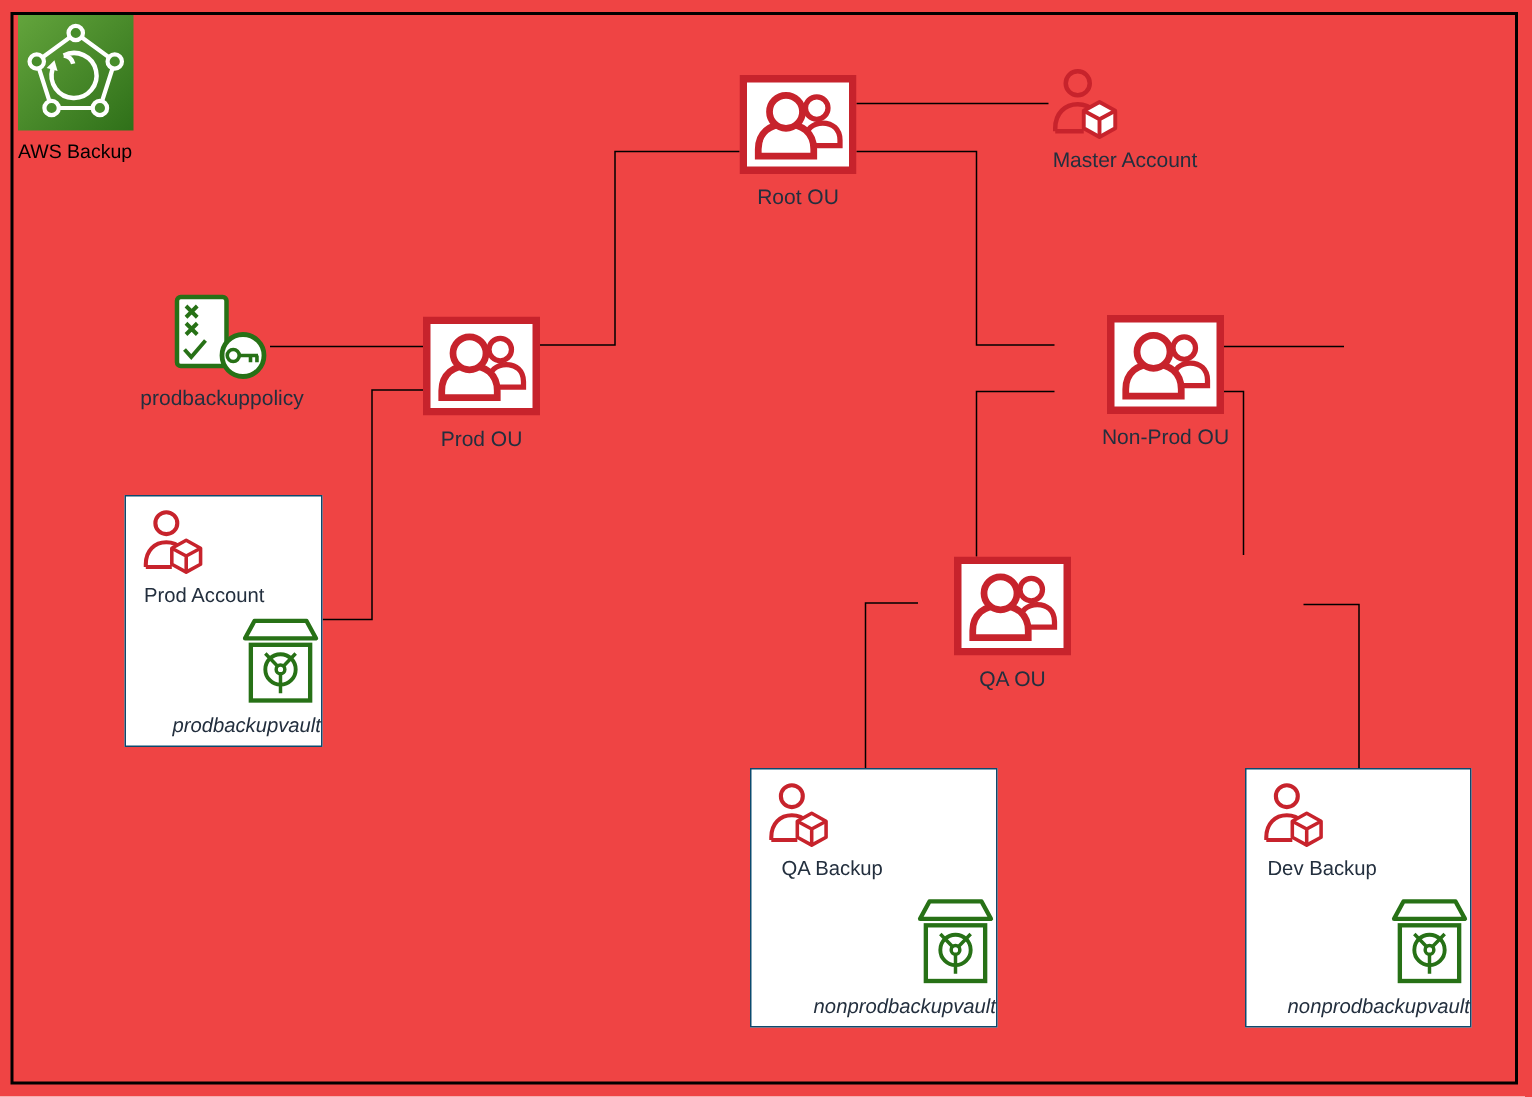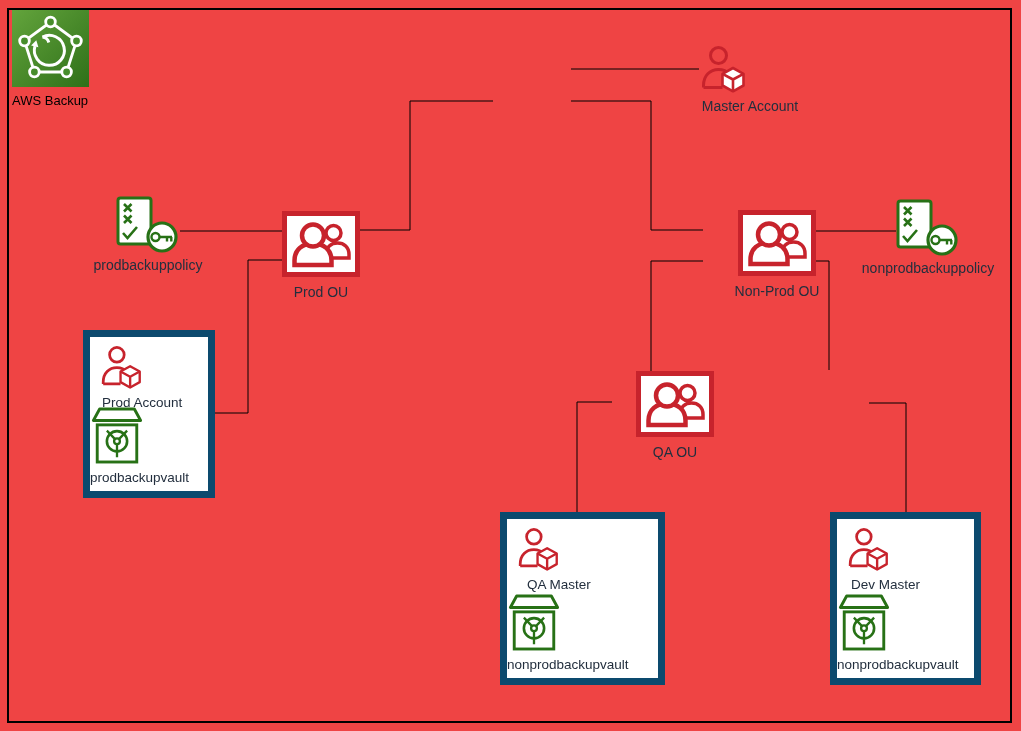--- a/index.html
+++ b/index.html
@@ -24,24 +24,24 @@
     margin-top:7px;font-size:14px;white-space:nowrap;color:var(--label-text);}
   .nlabel.tight{margin-top:3px;}
   .ou-icon{display:block;color:var(--red);}
   .acct-icon-free{display:block;color:var(--red);}
   .policy-icon{display:block;color:var(--green);}
   .svc-box{width:77px;height:77px;
     background:linear-gradient(135deg,var(--svc-grad-start),var(--svc-grad-end));}
   .svc-box svg{display:block;width:77px;height:77px;}
   .svc-label{position:absolute;top:100%;left:0;margin-top:6px;font-size:13px;
     white-space:nowrap;color:#000;}
-  .acct-box{position:absolute;z-index:2;border:7px solid #0c4a6e;background:#fff;}
+  .acct-box{position:absolute;z-index:2;border:1px solid #0c4a6e;background:#fff;}
   .acct-icon{position:absolute;left:10px;top:8px;width:42px;height:46px;color:var(--red);}
   .acct-label{position:absolute;left:12px;top:58px;font-size:13.5px;white-space:nowrap;}
-  .vault{position:absolute;left:0;right:0;bottom:6px;text-align:left;}
+  .vault{position:absolute;left:0;right:0;bottom:6px;text-align:right;font-style:italic;}
   .vault-icon{width:54px;height:60px;color:var(--green);display:inline-block;}
   .vault-label{font-size:13.5px;margin-top:1px;white-space:nowrap;}
 </style>
 </head>
 <body>
 
 <svg width="0" height="0" style="position:absolute" aria-hidden="true">
   <defs>
 
     <symbol id="sym-ou" viewBox="0 0 78 66">
@@ -117,20 +117,26 @@
 
   <div class="node" style="left:12px;top:10px">
     <div class="svc-box">
       <svg viewBox="0 0 77 77">
           <use href="#sym-backup-glyph"></use>
         </svg>
     </div>
     <div class="svc-label">AWS Backup</div>
   </div>
 
+  <div class="node" style="left:493px;top:50px">
+    <svg class="ou-icon" width="78" height="66" viewBox="0 0 78 66">
+        <use href="#sym-ou"></use>
+      </svg>
+    <div class="nlabel">Root OU</div>
+  </div>
 
   <div class="node" style="left:700px;top:45px">
     <svg class="acct-icon-free" width="46" height="50" viewBox="0 0 46 50">
         <use href="#sym-account"></use>
       </svg>
     <div class="nlabel tight" style="transform:translateX(calc(-50% + 27px))">Master Account</div>
   </div>
 
   <div class="node" style="left:282px;top:211px">
     <svg class="ou-icon" width="78" height="66" viewBox="0 0 78 66">
@@ -146,26 +152,20 @@
     <div class="nlabel tight">prodbackuppolicy</div>
   </div>
 
   <div class="node" style="left:738px;top:210px">
     <svg class="ou-icon" width="78" height="66" viewBox="0 0 78 66">
         <use href="#sym-ou"></use>
       </svg>
     <div class="nlabel">Non-Prod OU</div>
   </div>
 
-  <div class="node" style="left:896px;top:199px">
-    <svg class="policy-icon" width="64" height="58" viewBox="0 0 64 58">
-        <use href="#sym-policy"></use>
-      </svg>
-    <div class="nlabel tight">nonprodbackuppolicy</div>
-  </div>
 
   <div class="node" style="left:636px;top:371px">
     <svg class="ou-icon" width="78" height="66" viewBox="0 0 78 66">
         <use href="#sym-ou"></use>
       </svg>
     <div class="nlabel">QA OU</div>
   </div>
 
 
   <div class="acct-box" style="left:83px;top:330px;width:132px;height:168px">
@@ -178,34 +178,34 @@
           <use href="#sym-vault"></use>
         </svg>
       <div class="vault-label">prodbackupvault</div>
     </div>
   </div>
 
   <div class="acct-box" style="left:500px;top:512px;width:165px;height:173px">
     <svg class="acct-icon" viewBox="0 0 46 50">
         <use href="#sym-account"></use>
       </svg>
-    <div class="acct-label" style="left:20px">QA Master</div>
+    <div class="acct-label" style="left:20px">QA Backup</div>
     <div class="vault">
       <svg class="vault-icon" viewBox="0 0 56 62">
           <use href="#sym-vault"></use>
         </svg>
       <div class="vault-label">nonprodbackupvault</div>
     </div>
   </div>
 
   <div class="acct-box" style="left:830px;top:512px;width:151px;height:173px">
     <svg class="acct-icon" viewBox="0 0 46 50">
         <use href="#sym-account"></use>
       </svg>
-    <div class="acct-label" style="left:14px">Dev Master</div>
+    <div class="acct-label" style="left:14px">Dev Backup</div>
     <div class="vault">
       <svg class="vault-icon" viewBox="0 0 56 62">
           <use href="#sym-vault"></use>
         </svg>
       <div class="vault-label">nonprodbackupvault</div>
     </div>
   </div>
 </div>
 
 </body></html>

